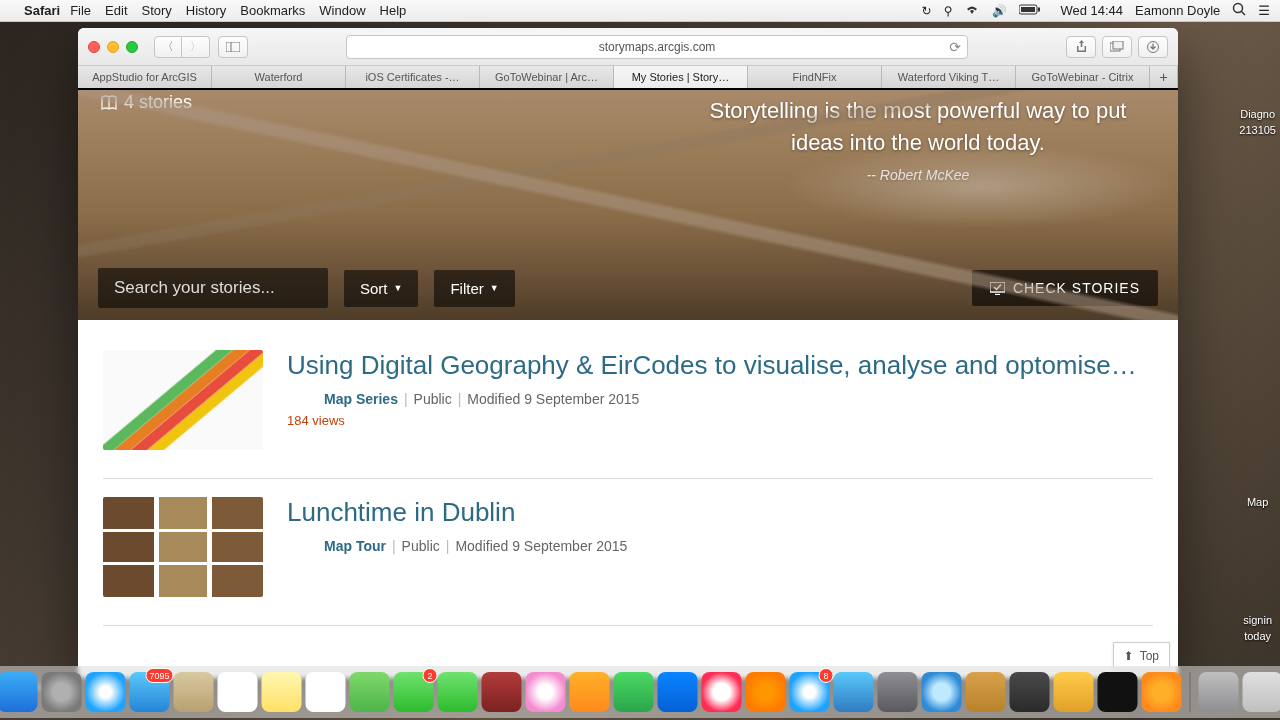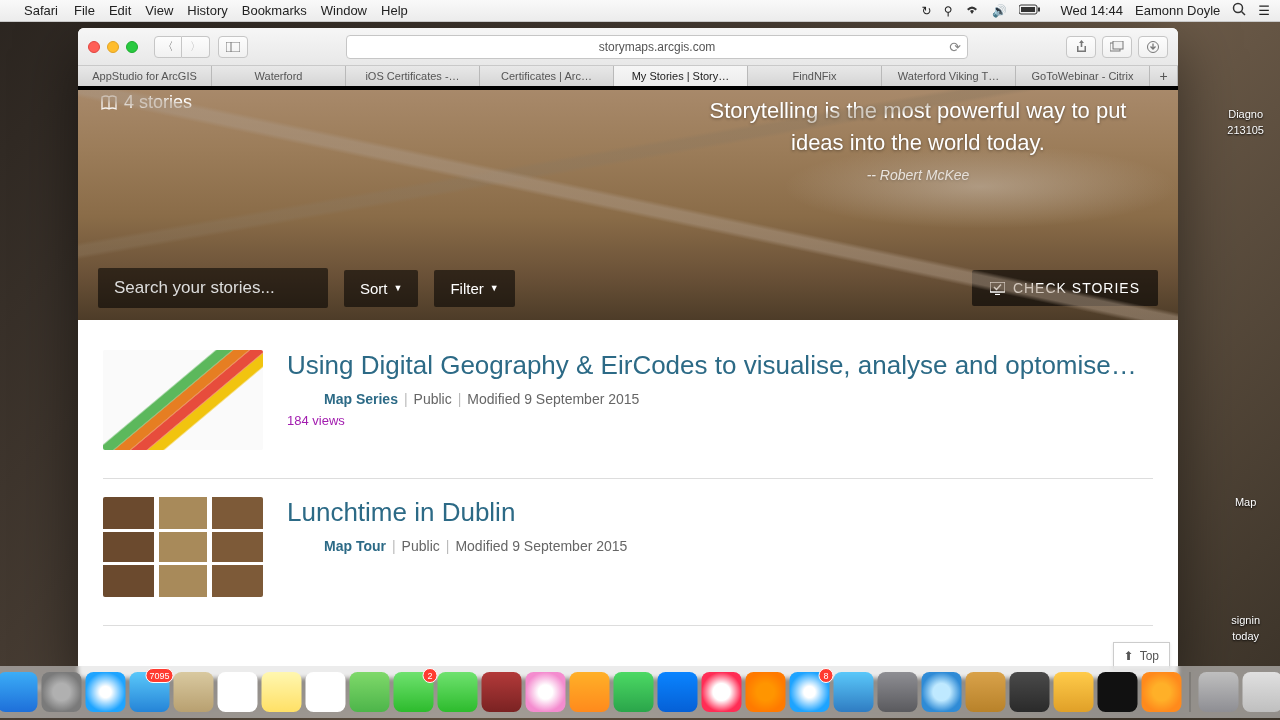--- a/index.html
+++ b/index.html
@@ -13,21 +13,21 @@
 
 
 .menubar {
   position: absolute; top: 0; left: 0; right: 0; height: 22px;
   background: linear-gradient(#f9f9f9, #ececec);
   border-bottom: 1px solid #c9c9c9;
   display: flex; align-items: center; font-size: 13px; color: #222;
   padding: 0 10px; z-index: 100;
 }
 .menubar .apple { margin-right: 14px; font-size: 14px; }
-.menubar .appname { font-weight: 400; margin-right: 16px; }
+.menubar .appname { font-weight: 700; margin-right: 10px; }
 .menubar .menuitem { margin-right: 14px; cursor: default; }
 .menubar .spacer { flex: 1; }
 .menubar .statusicon { margin-left: 12px; font-size: 12px; }
 .menubar .clock { margin-left: 19px; }
 .menubar .user { margin-left: 12px; }
 .menubar .search { margin-left: 12px; }
 .menubar .lines { margin-left: 12px; }
 
 
 .safari-window {
@@ -66,21 +66,21 @@
   display: flex; align-items: center; justify-content: center;
   position: relative; font-size: 12px; color: #555;
   margin: 0 90px;
 }
 .url-bar .reload { position: absolute; right: 6px; color: #888; font-size: 14px; }
 .right-btns { display: flex; gap: 6px; }
 
 
 .safari-tabs {
   height: 24px; background: #d8d8d8; display: flex;
-  border-bottom: 4px solid #000000;
+  border-bottom: 2px solid #000000;
 }
 .safari-tab {
   flex: 1; border-right: 1px solid #b9b9b9;
   display: flex; align-items: center; justify-content: center;
   font-size: 11px; color: #555; padding: 0 6px;
   background: linear-gradient(#e8e8e8,#d5d5d5);
   cursor: default; white-space: nowrap; overflow: hidden; text-overflow: ellipsis;
 }
 .safari-tab.active {
   background: linear-gradient(#f6f6f6,#ececec); color: #222;
@@ -167,32 +167,32 @@
     linear-gradient(#0000 32%, #fff 32% 35%, #0000 35% 65%, #fff 65% 68%, #0000 68%),
     linear-gradient(90deg,#0000 32%, #fff 32% 35%, #0000 35% 65%, #fff 65% 68%, #0000 68%);
 }
 .story-title {
   font-size: 26px; font-weight: 300; color: #2c6a86; margin-bottom: 10px; cursor:pointer;
   white-space: nowrap; overflow: hidden; text-overflow: ellipsis; max-width: 860px;
 }
 .story-meta { font-size: 14px; color: #666; margin-bottom: 6px; }
 .story-meta .type { color: #2c6a86; font-weight: 600; padding-left: 37px; }
 .story-meta .sep { margin: 0 6px; color: #bbb; }
-.story-views { font-size: 13px; color: #a21caf; }
+.story-views { font-size: 13px; color: #c2410c; }
 
 
 .top-btn {
   position: absolute; bottom: 8px; right: 8px;
   background: #fff; border: 1px solid #ccc; padding: 6px 10px;
   font-size: 12px; color: #555; display:flex; gap:6px; align-items:center;
   box-shadow: 0 1px 3px rgba(0,0,0,.1); cursor:pointer;
 }
 
 
-.desktop-labels { position:absolute; right:16px; top:108px; z-index:30; font-size:11px; color:#fff; text-align:center; text-shadow:0 1px 2px #000;}
+.desktop-labels { position:absolute; right:4px; top:108px; z-index:30; font-size:11px; color:#fff; text-align:center; text-shadow:0 1px 2px #000;}
 .desktop-labels div { margin-bottom: 4px; }
 .desktop-labels .grp2 { margin-top: 360px; }
 .desktop-labels .grp3 { margin-top: 106px; }
 
 
 .dock {
   position: absolute; bottom: 2px; left: 50%; transform: translateX(-50%);
   height: 52px; min-width: 1060px;
   background: rgba(220,220,220,.55);
   border-radius: 8px; display: flex; align-items: center; padding: 4px 10px;
@@ -229,21 +229,21 @@
 <div class="desk-left">
   <div>ndwichl</div>
   <div>sv</div>
 </div>
 
 <div class="menubar">
   <span class="apple"></span>
   <span class="appname">Safari</span>
   <span class="menuitem">File</span>
   <span class="menuitem">Edit</span>
-  <span class="menuitem">View</span>
+  <span class="menuitem">Story</span>
   <span class="menuitem">History</span>
   <span class="menuitem">Bookmarks</span>
   <span class="menuitem">Window</span>
   <span class="menuitem">Help</span>
   <span class="spacer"></span>
   <span class="statusicon">↻</span>
   <span class="statusicon">⚲</span>
   <span class="statusicon">
     <svg width="16" height="12" viewBox="0 0 16 12">
         <path d="M8 11 L6 8 Q8 6 10 8 Z M3 6 Q8 1 13 6 L11.5 7.5 Q8 4 4.5 7.5 Z" fill="#333"></path>
@@ -307,21 +307,21 @@
             <path d="M6 2.5 V7 M3.5 5.5 L6 8 L8.5 5.5" fill="none" stroke="#777" stroke-width="1.3"></path>
           </svg>
       </div>
     </div>
   </div>
 
   <div class="safari-tabs" id="tabbar">
       <div class="safari-tab">AppStudio for ArcGIS</div>
       <div class="safari-tab">Waterford</div>
       <div class="safari-tab">iOS Certificates -…</div>
-      <div class="safari-tab">Certificates | Arc…</div>
+      <div class="safari-tab">GoToWebinar | Arc…</div>
       <div class="safari-tab active">My Stories | Story…</div>
       <div class="safari-tab">FindNFix</div>
       <div class="safari-tab">Waterford Viking T…</div>
       <div class="safari-tab">GoToWebinar - Citrix</div>
       <div class="safari-tab plus">+</div>
     </div>
 
   <div class="page">
     <div class="hero">
       <div class="stories-count">

